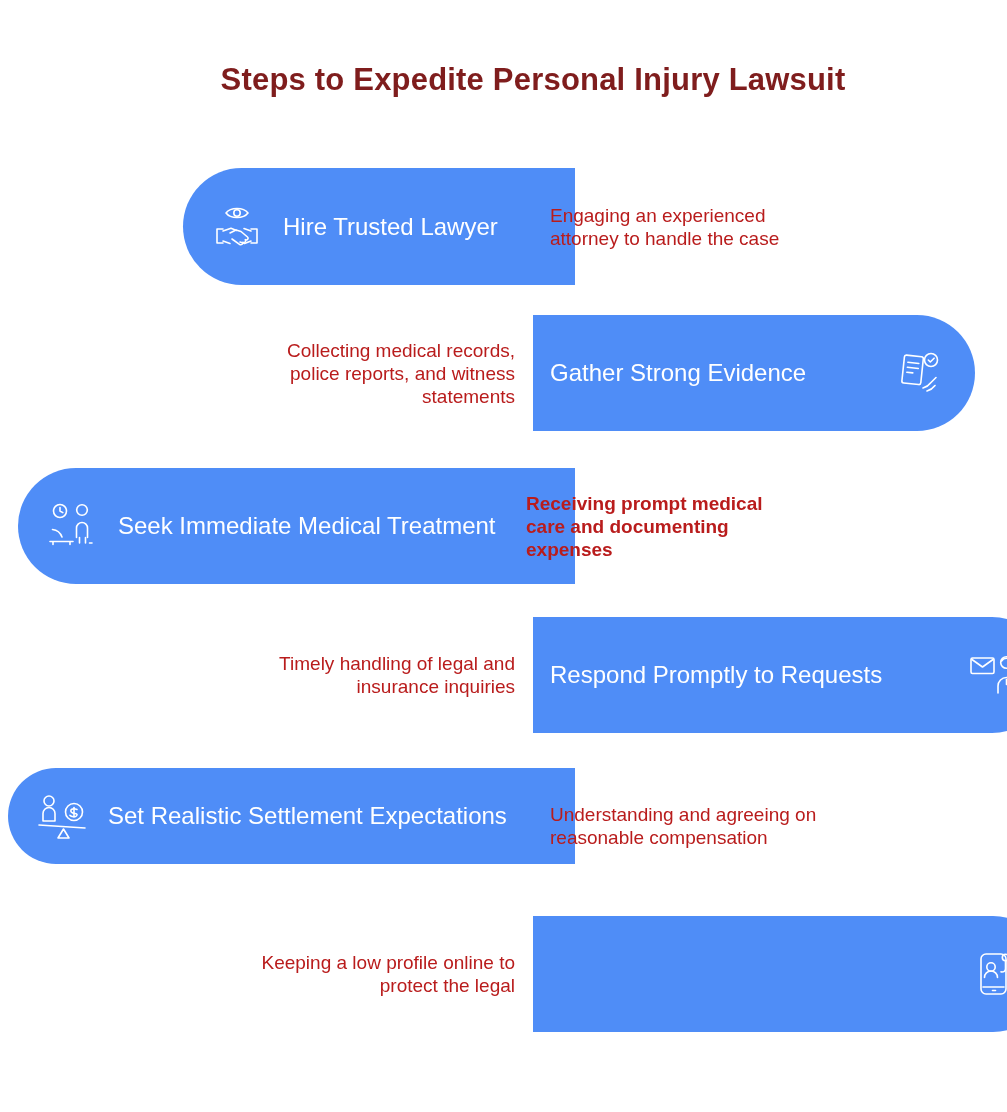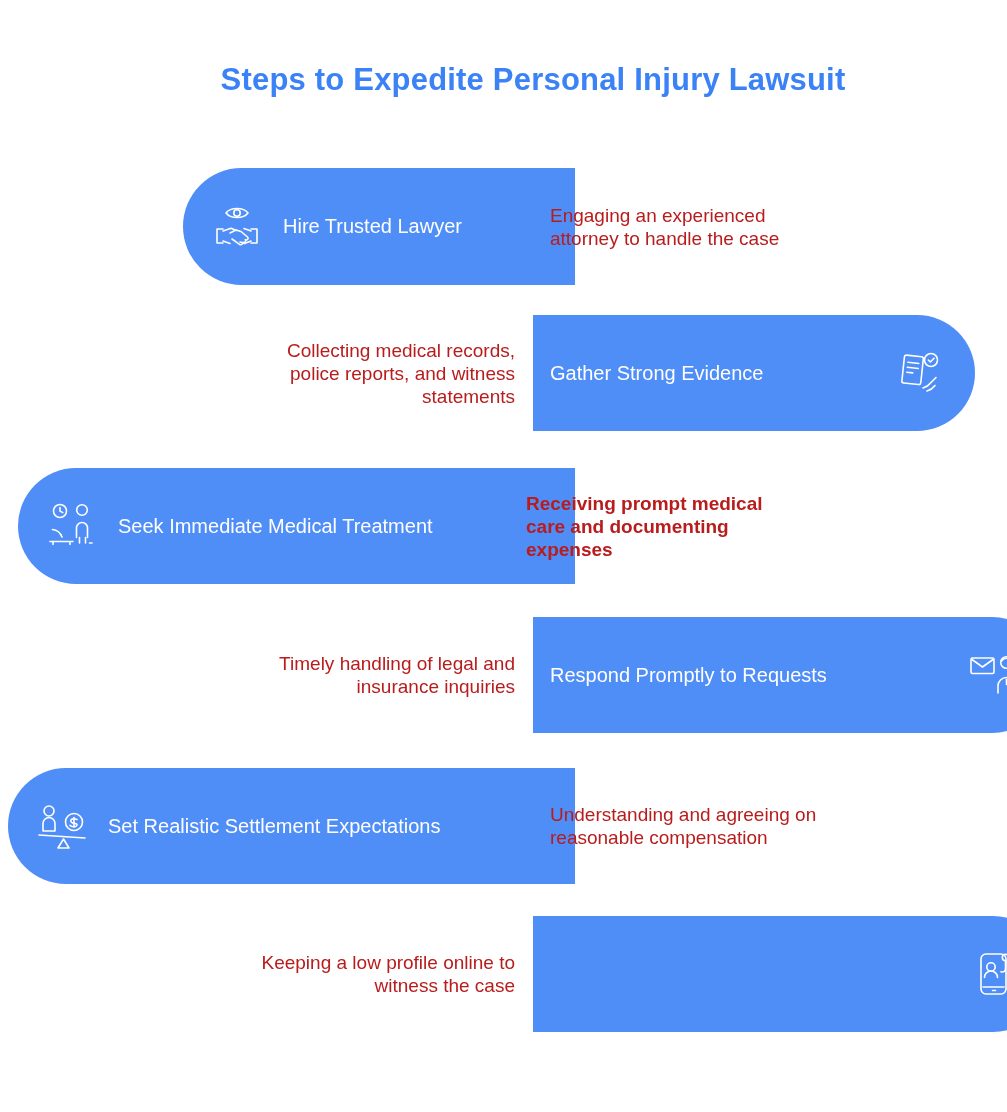--- a/index.html
+++ b/index.html
@@ -2,43 +2,43 @@
 <html><head>
 <meta charset="utf-8">
 <style>
   html,body{margin:0;padding:0;}
   body{
     width:1007px;height:1112px;background:#ffffff;position:relative;overflow:hidden;
     font-family:"Liberation Sans", sans-serif;
   }
   .page-title{
     position:absolute;left:533px;top:62px;transform:translateX(-50%);
-    font-size:31px;font-weight:700;color:#3b82f6;white-space:nowrap;letter-spacing:.2px;
+    font-size:31px;font-weight:700;color:#7f1d1d;white-space:nowrap;letter-spacing:.2px;
   }
   .pill{
     position:absolute;display:flex;align-items:center;background:#4f8df7;color:#fff;
   }
   .pill-left{border-radius:58.5px 0 0 58.5px;padding-left:28px;padding-right:14px;}
   .pill-right{border-radius:0 58.5px 58.5px 0;padding-left:17px;padding-right:31px;}
-  .pill-label{font-size:20px;white-space:nowrap;color:#fff;text-align:right;}
+  .pill-label{font-size:24px;white-space:nowrap;color:#fff;text-align:right;}
   .pill-left .pill-label{margin-left:20px;}
   .icon{width:52px;height:52px;flex:0 0 52px;display:block;}
   .pill-right .icon{margin-left:auto;}
   .icon svg{width:100%;height:100%;display:block;}
   .desc{
     position:absolute;display:flex;align-items:center;
     font-size:19px;line-height:23px;color:#b91c1c;
   }
   .desc.dright{justify-content:flex-end;text-align:right;}
   
   .p1{left:183px;top:168px;width:350px;height:117px;}
   .p2{left:533px;top:315px;width:394px;height:116px;gap:6px;}
   .p3{left:18px; top:468px;width:515px;height:116px;}
   .p4{left:533px;top:617px;width:469px;height:116px;}
-  .p5{left:8px;  top:768px;width:525px;height:116px;}
+  .p5{left:8px;  top:768px;width:525px;height:96px;}
   .p6{left:533px;top:916px;width:470px;height:116px;}
   
   .d1{left:550px;top:168px;width:250px;height:117px;}
   .d2{left:275px;top:315px;width:240px;height:116px;}
   .d3{left:526px;top:468px;width:270px;height:116px;font-weight:bold;}
   .d4{left:265px;top:617px;width:250px;height:116px;}
   .d5{left:550px;top:768px;width:280px;height:116px;}
   .d6{left:250px;top:916px;width:265px;height:116px;}
   .stroke{fill:none;stroke:#fff;stroke-width:1.6;stroke-linecap:round;stroke-linejoin:round;}
 </style>
@@ -135,13 +135,13 @@
       <rect class="stroke" x="13" y="6" width="25" height="40" rx="5"></rect>
       <circle class="stroke" cx="23" cy="19" r="4.2"></circle>
       <path class="stroke" d="M16.5 29.5 a6.5 6.5 0 0 1 13 0"></path>
       <circle class="stroke" cx="37.5" cy="9.5" r="3.2"></circle>
       <path class="stroke" d="M37.5 13 v7.5 q0 4 -4.5 3.4"></path>
       <path class="stroke" d="M15 39 h21"></path>
       <path class="stroke" d="M24.5 42.5 h3"></path>
     </svg>
   </span>
 </div>
-<div class="desc dright d6">Keeping a low profile online to witness the case</div>
+<div class="desc dright d6">Keeping a low profile online to protect the legal</div>
 
 </body></html>

